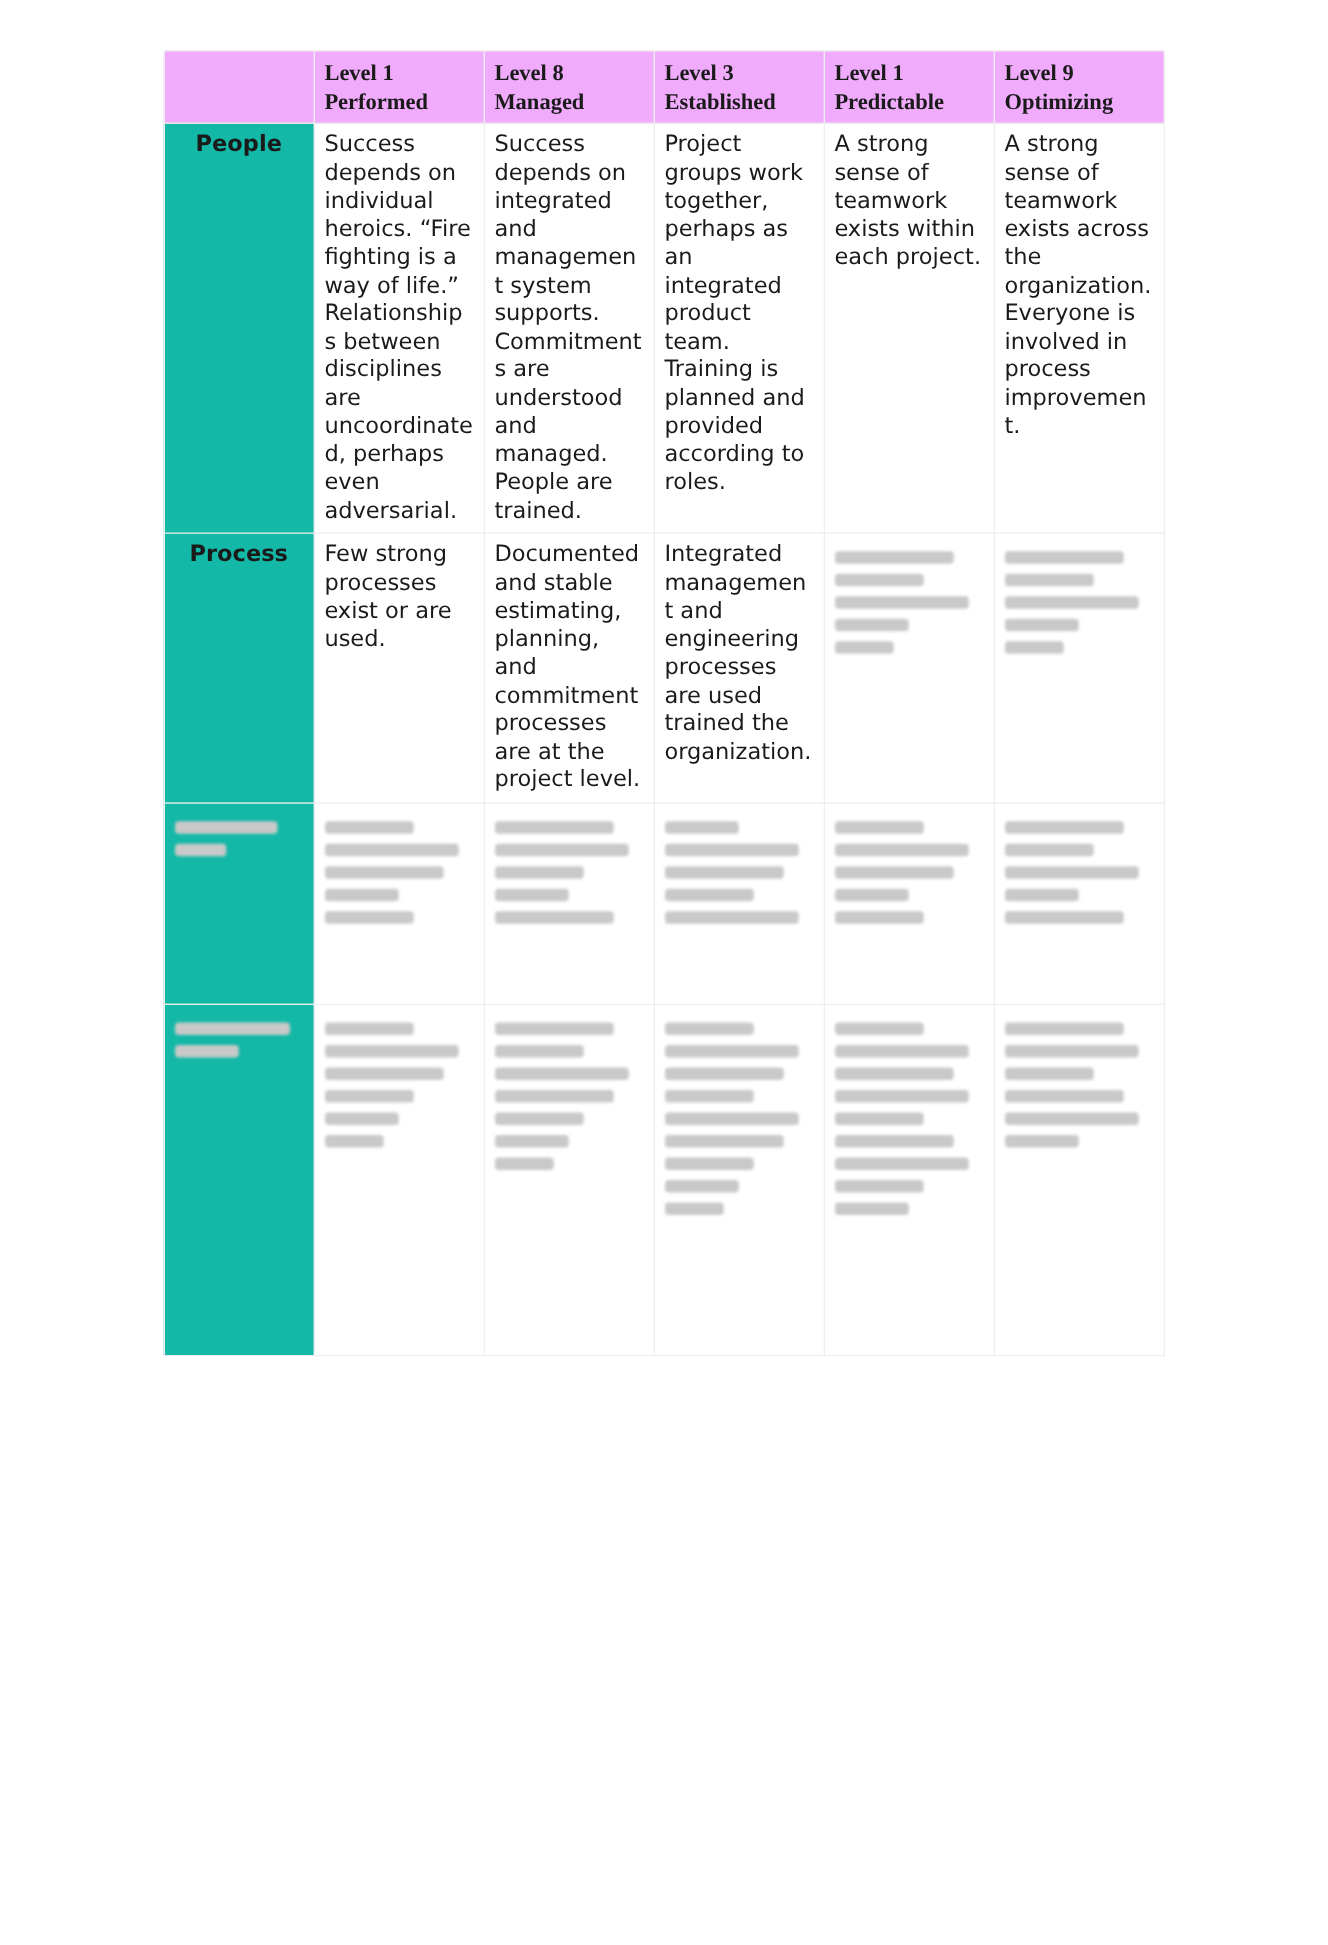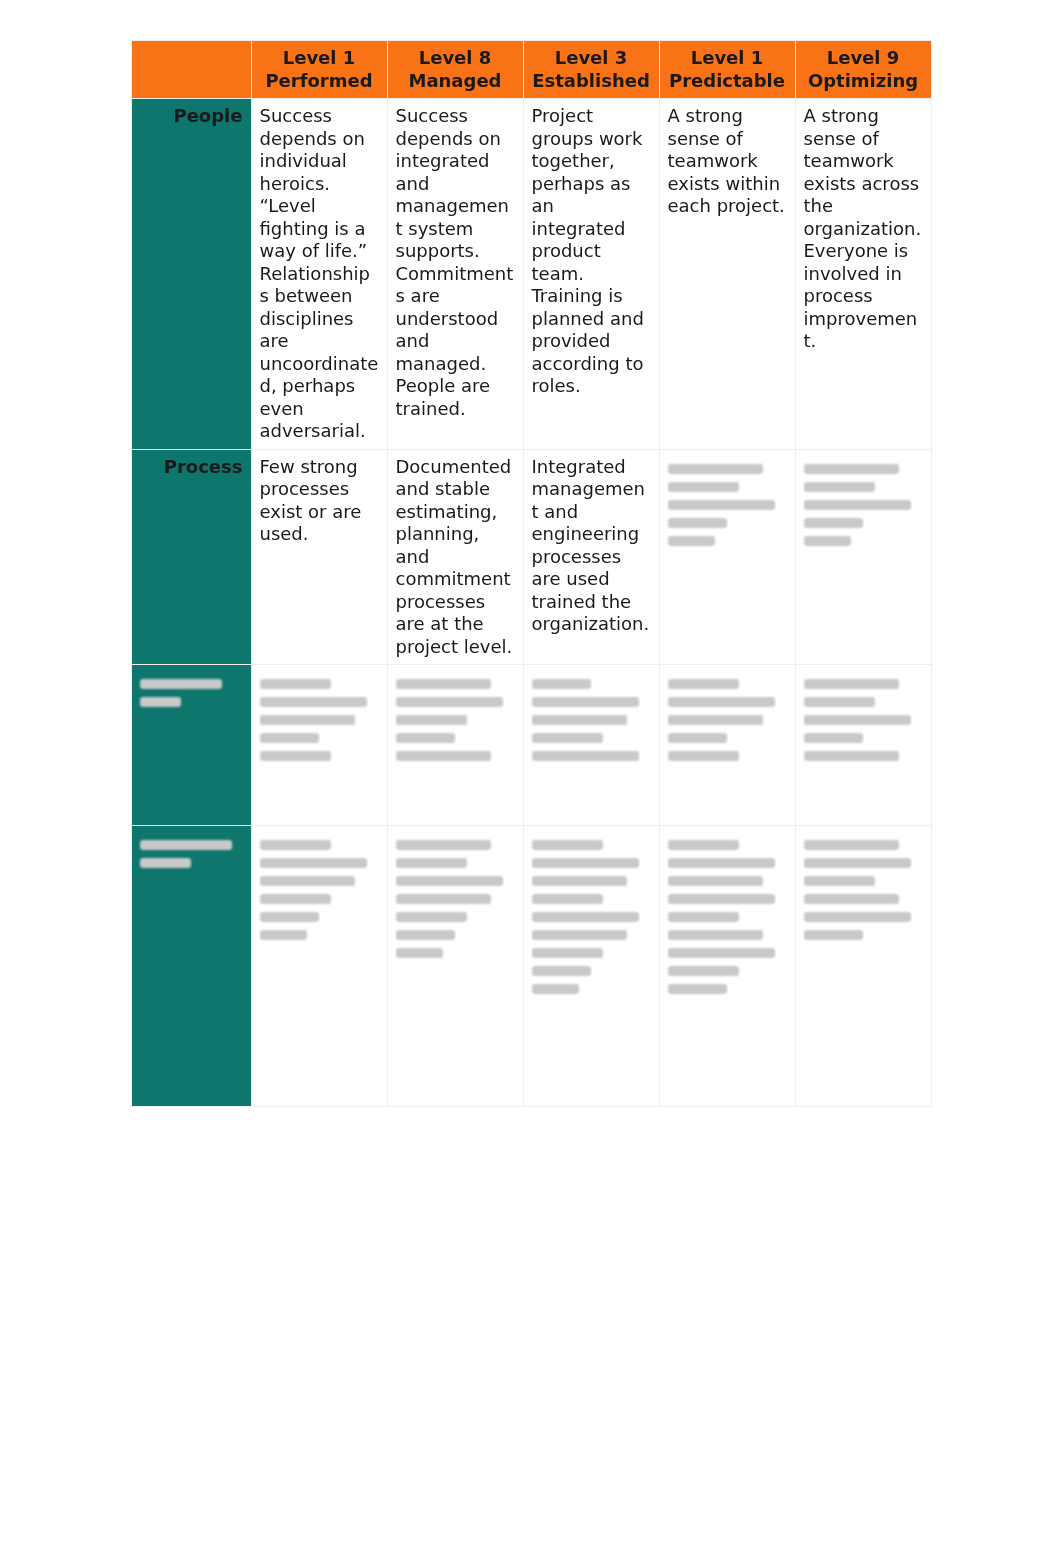--- a/index.html
+++ b/index.html
@@ -25,28 +25,29 @@
   table.maturity td {
     border: 1px solid #eeeeee;
     padding: 6px 8px 6px 8px;
     vertical-align: top;
     font-size: 18px;
     line-height: 1.25;
     word-wrap: break-word;
     overflow-wrap: break-word;
   }
   table.maturity thead th {
-    background: #f97316;
+    background: #f0abfc;
+    font-weight: 700;
+    text-align: left;
+    font-family: Liberation Serif, serif;
+  }
+  table.maturity tbody th.rowhead {
+    background: #14b8a6;
     font-weight: 700;
     text-align: center;
-  }
-  table.maturity tbody th.rowhead {
-    background: #0f766e;
-    font-weight: 700;
-    text-align: right;
     width: 120px;
   }
   table.maturity col.rowhead-col { width: 120px; }
   table.maturity col.level-col   { width: 136px; }
 
   
   .redacted {
     position: relative;
     min-height: 140px;
   }
@@ -86,21 +87,21 @@
         <th>Level 8 Managed</th>
         <th>Level 3 Established</th>
         <th>Level 1 Predictable</th>
         <th>Level 9 Optimizing</th>
       </tr>
     </thead>
     <tbody>
 
       <tr>
         <th class="rowhead">People</th>
-        <td>Success depends on individual heroics. “Level fighting is a way of life.” Relationships between disciplines are uncoordinated, perhaps even adversarial.</td>
+        <td>Success depends on individual heroics. “Fire fighting is a way of life.” Relationships between disciplines are uncoordinated, perhaps even adversarial.</td>
         <td>Success depends on integrated and management system supports. Commitments are understood and managed. People are trained.</td>
         <td>Project groups work together, perhaps as an integrated product team. Training is planned and provided according to roles.</td>
         <td>A strong sense of teamwork exists within each project.</td>
         <td>A strong sense of teamwork exists across the organization. Everyone is involved in process improvement.</td>
       </tr>
 
       <tr>
         <th class="rowhead">Process</th>
         <td>Few strong processes exist or are used.</td>
         <td>Documented and stable estimating, planning, and commitment processes are at the project level.</td>

